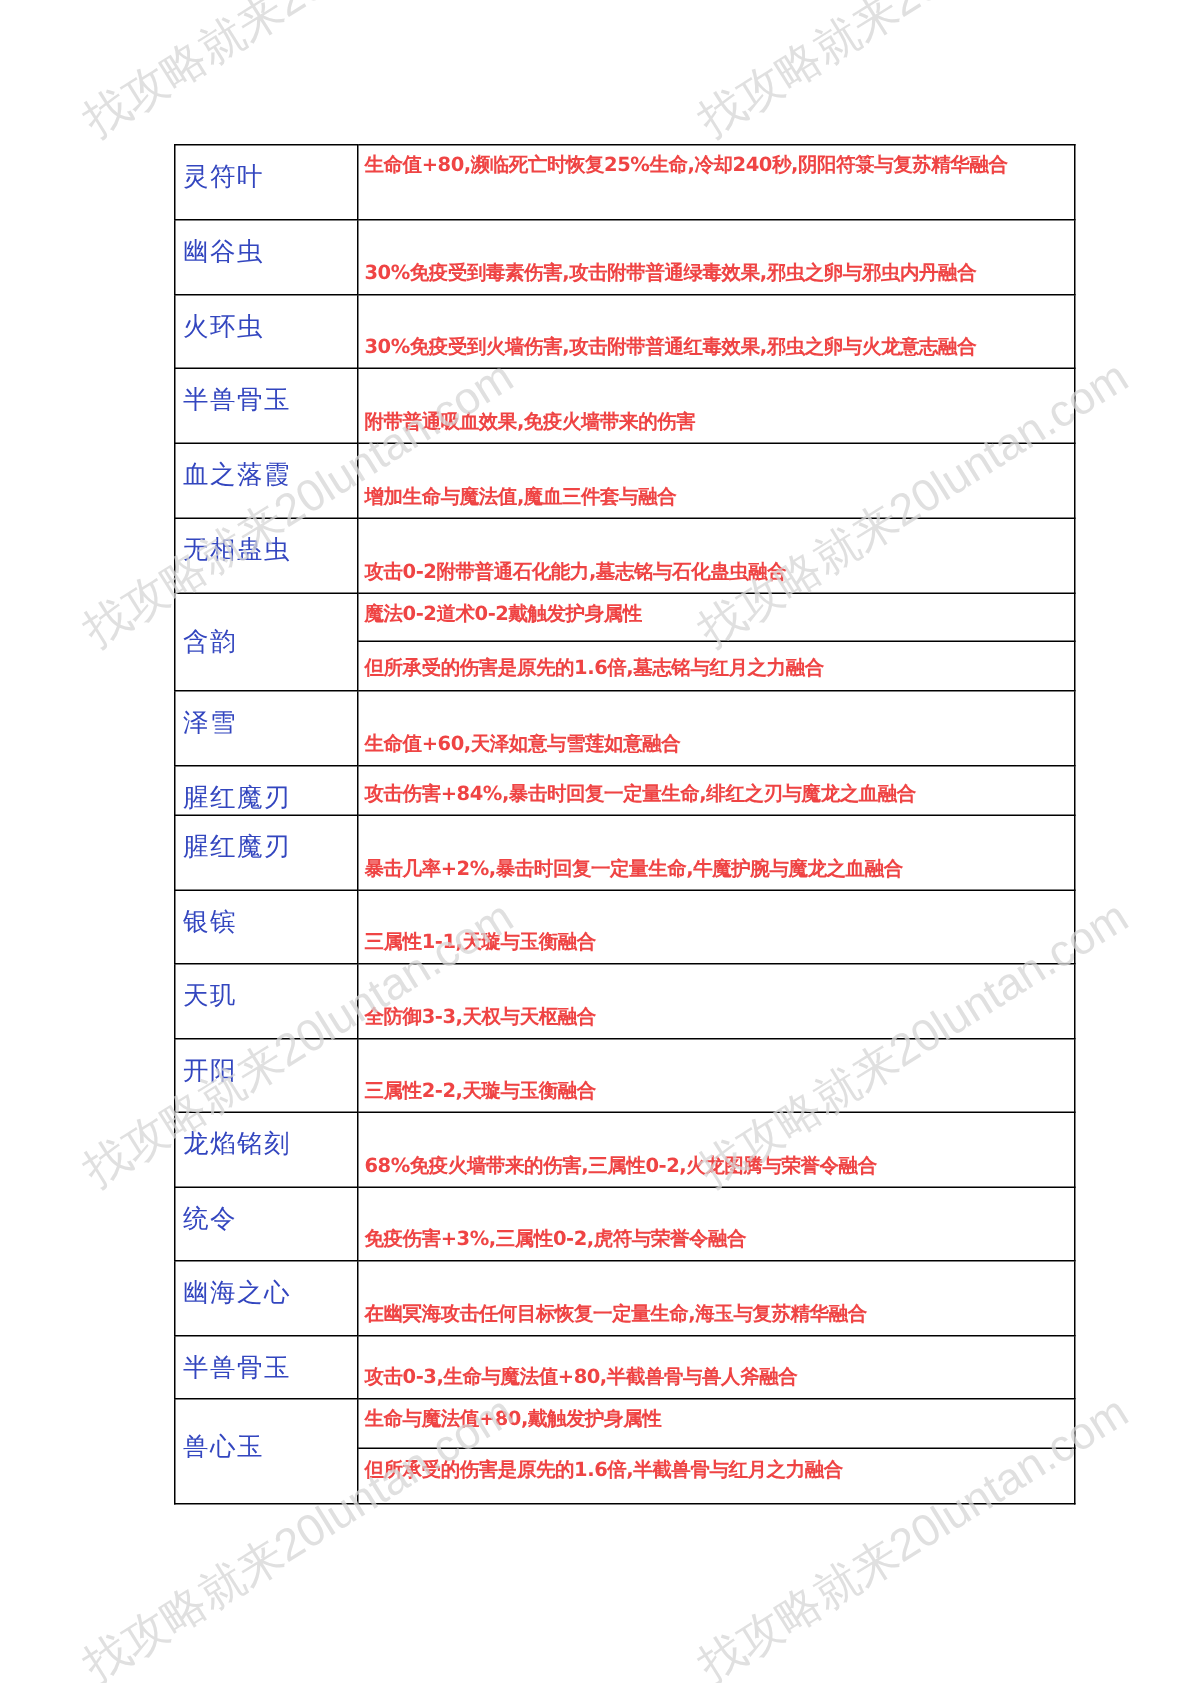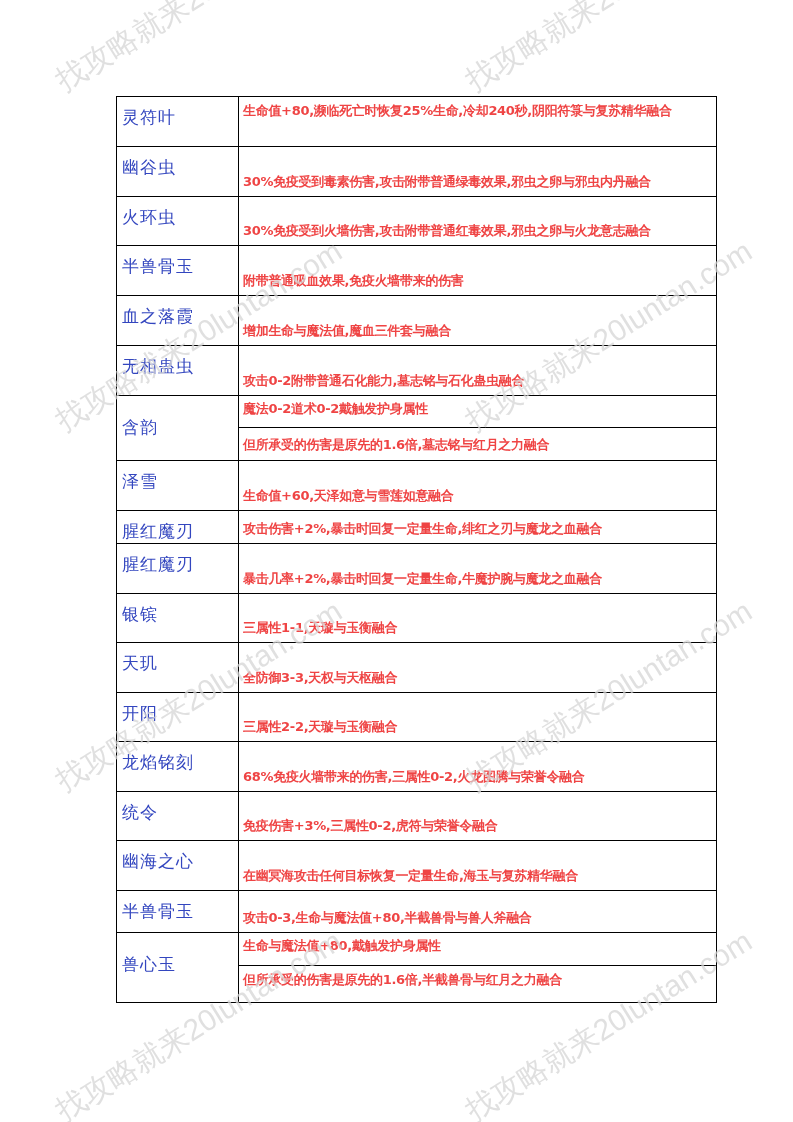--- a/index.html
+++ b/index.html
@@ -111,21 +111,21 @@
         </td>
       <td class="desc-cell">
           <span class="desc">生命值+60,天泽如意与雪莲如意融合</span>
         </td>
     </tr>
     <tr style="height:33px">
       <td class="name-cell">
           <span class="name">腥红魔刃</span>
         </td>
       <td class="desc-cell">
-          <span class="desc">攻击伤害+2%,暴击时回复一定量生命,绯红之刃与魔龙之血融合</span>
+          <span class="desc">攻击伤害+84%,暴击时回复一定量生命,绯红之刃与魔龙之血融合</span>
         </td>
     </tr>
     <tr style="height:50px">
       <td class="name-cell">
           <span class="name">腥红魔刃</span>
         </td>
       <td class="desc-cell">
           <span class="desc">暴击几率+2%,暴击时回复一定量生命,牛魔护腕与魔龙之血融合</span>
         </td>
     </tr>

